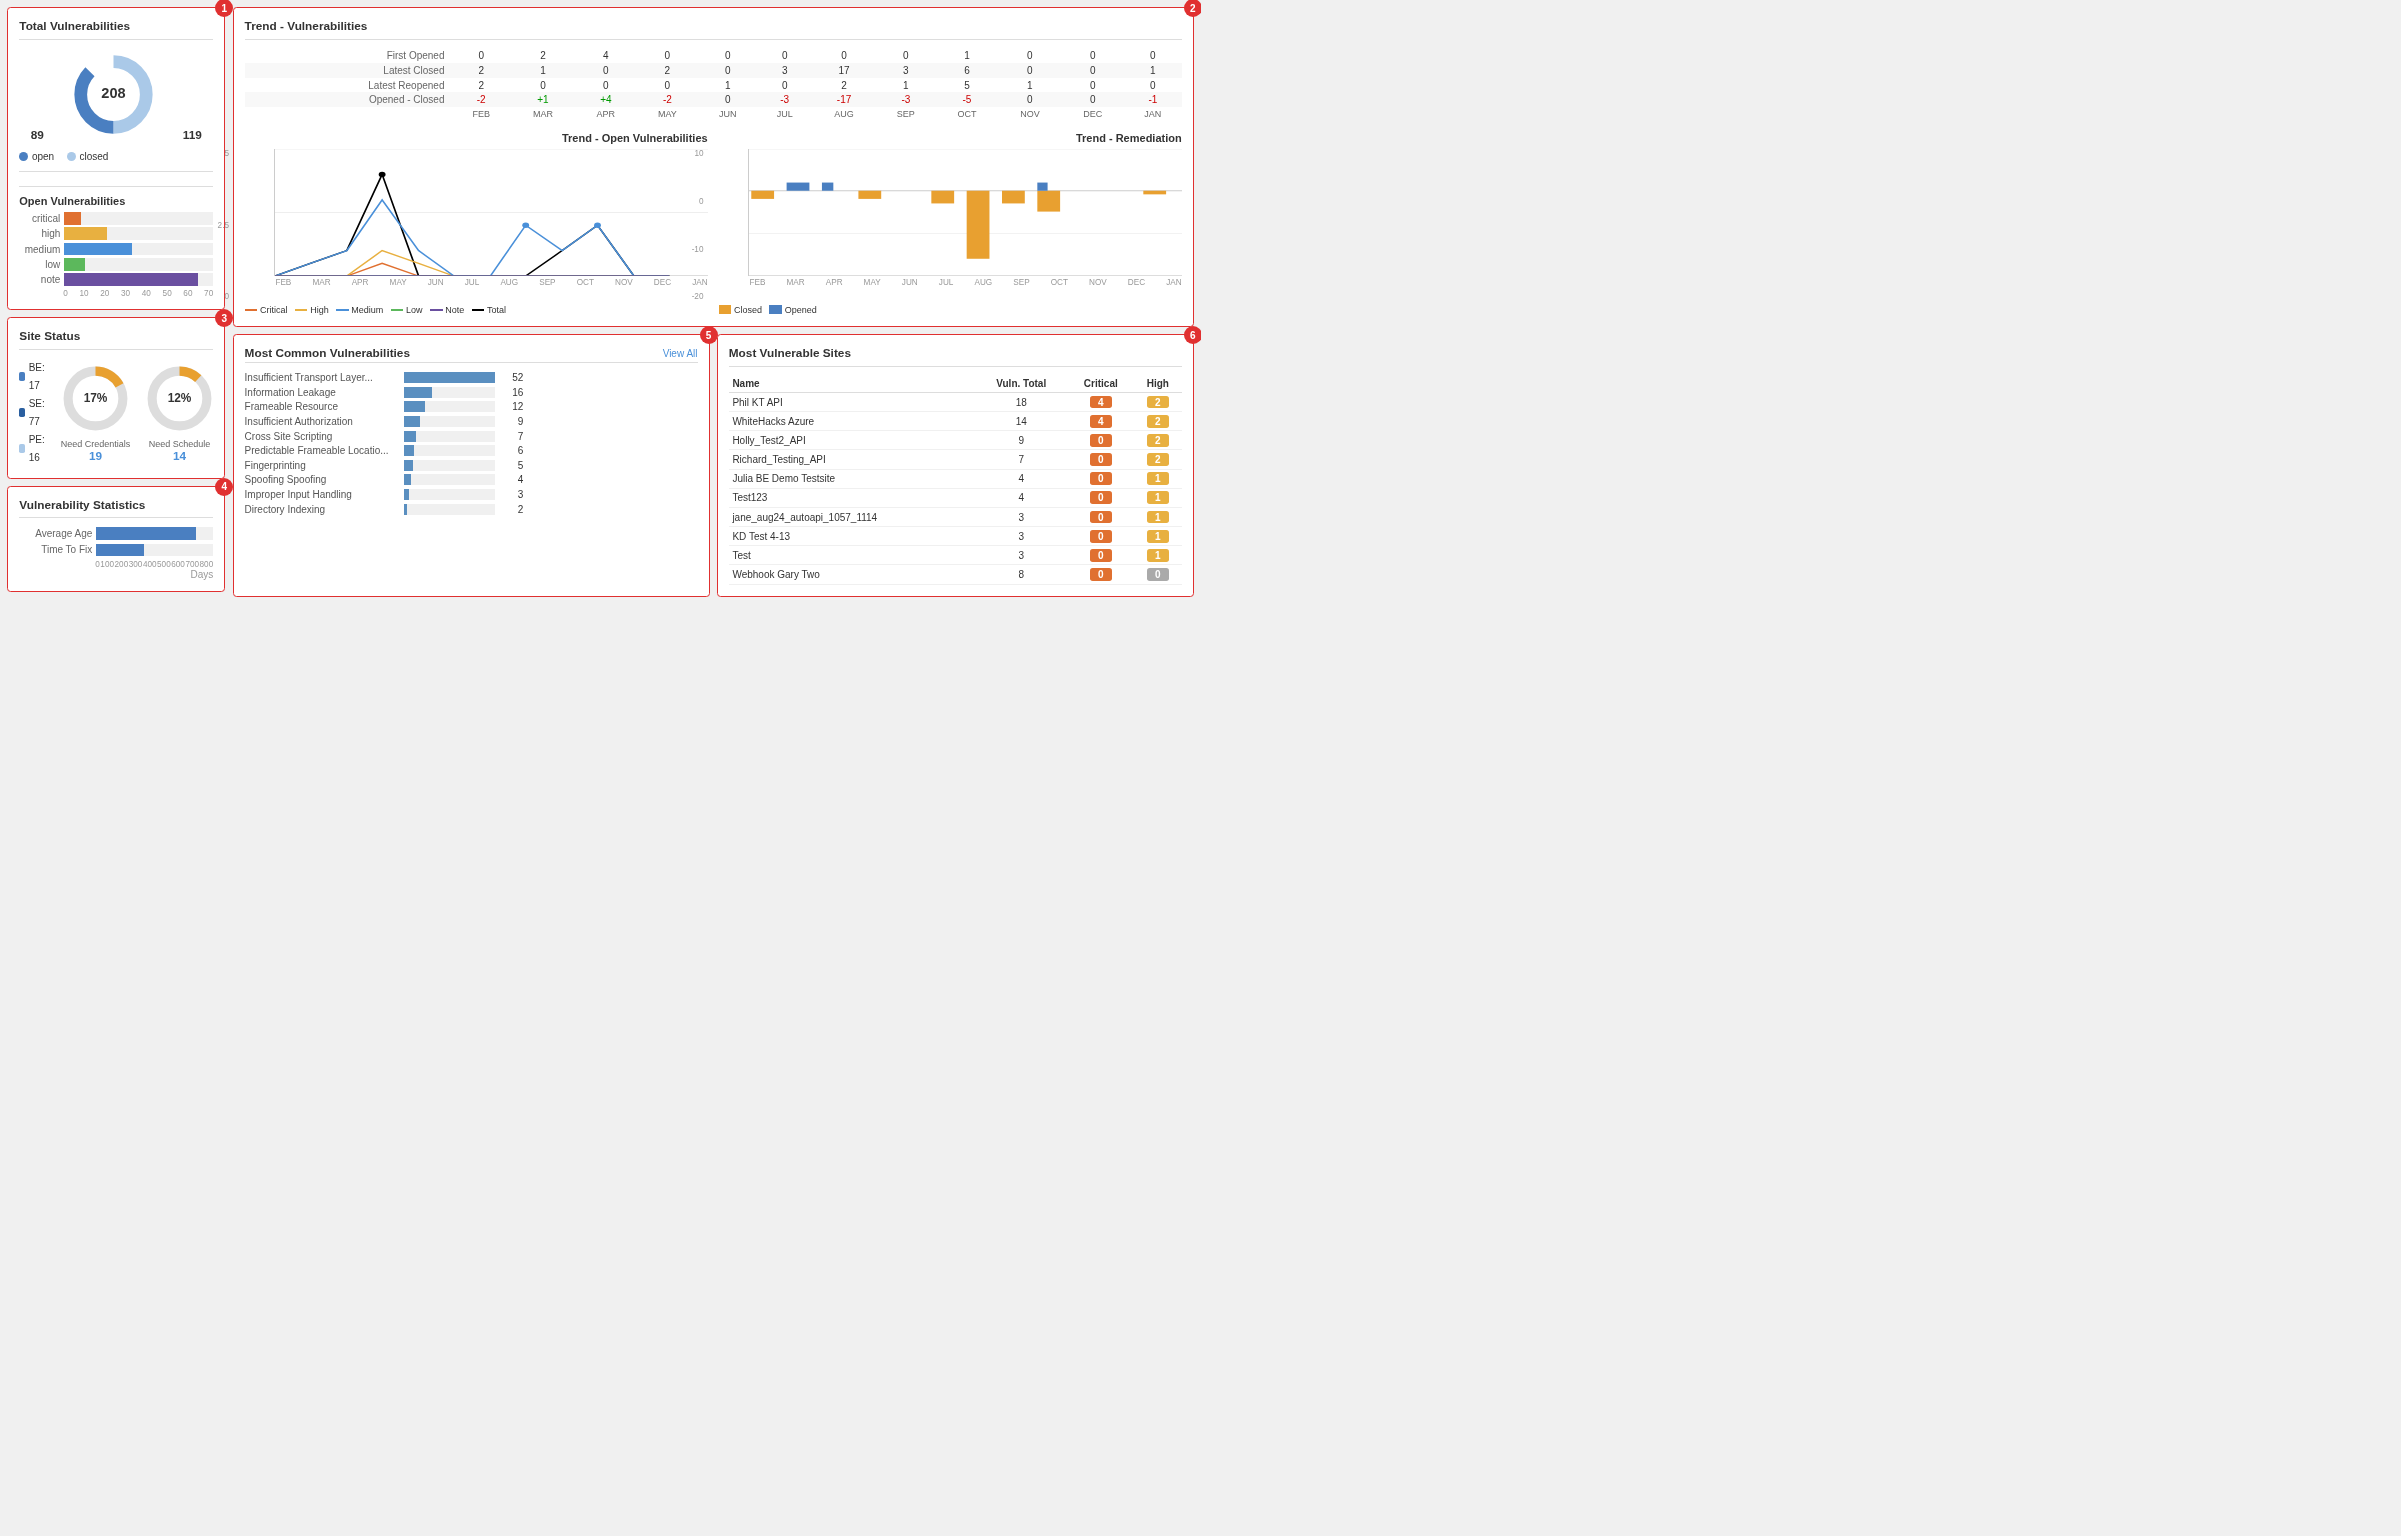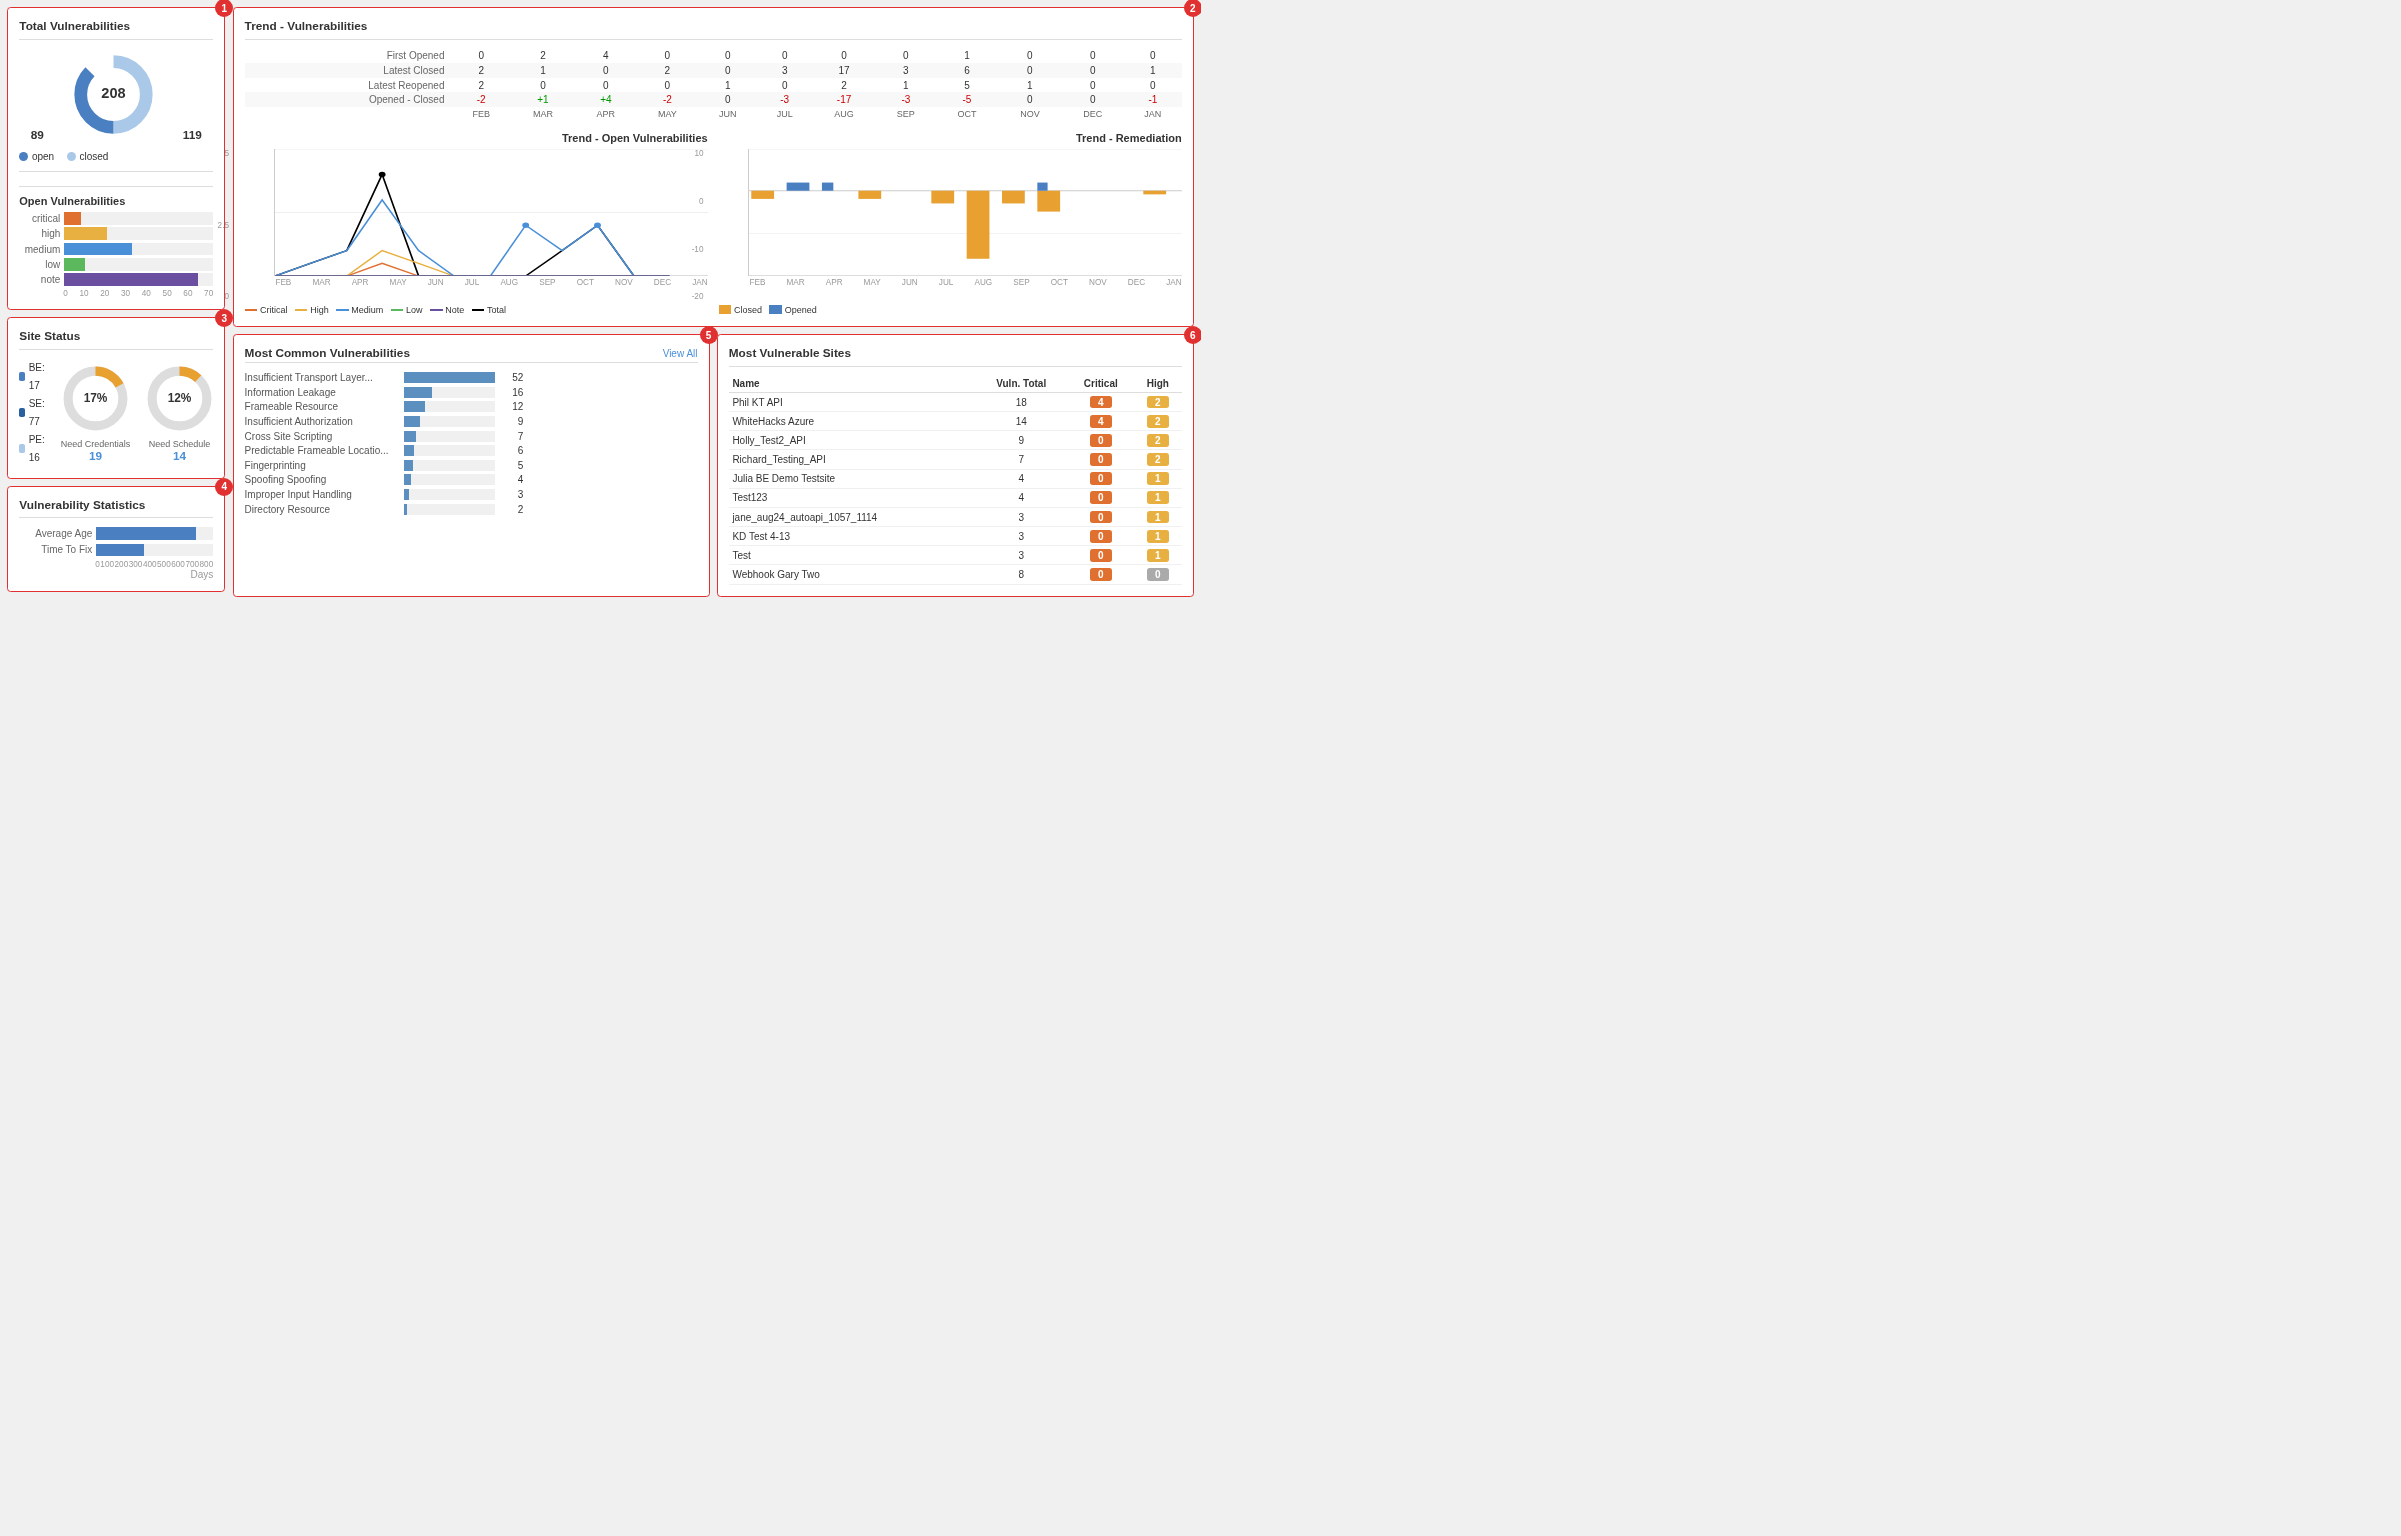--- a/index.html
+++ b/index.html
@@ -715,21 +715,21 @@
           <span class="vuln-count">4</span>
         </div>
         <div class="vuln-row">
           <span class="vuln-name">Improper Input Handling</span>
           <div class="vuln-bar-track">
               <div class="vuln-bar-fill" style="width:5.8%;"></div>
             </div>
           <span class="vuln-count">3</span>
         </div>
         <div class="vuln-row">
-          <span class="vuln-name">Directory Resource</span>
+          <span class="vuln-name">Directory Indexing</span>
           <div class="vuln-bar-track">
               <div class="vuln-bar-fill" style="width:3.8%;"></div>
             </div>
           <span class="vuln-count">2</span>
         </div>
       </div>
     </div>
 
     <div class="panel">
       <div class="panel-number">6</div>

